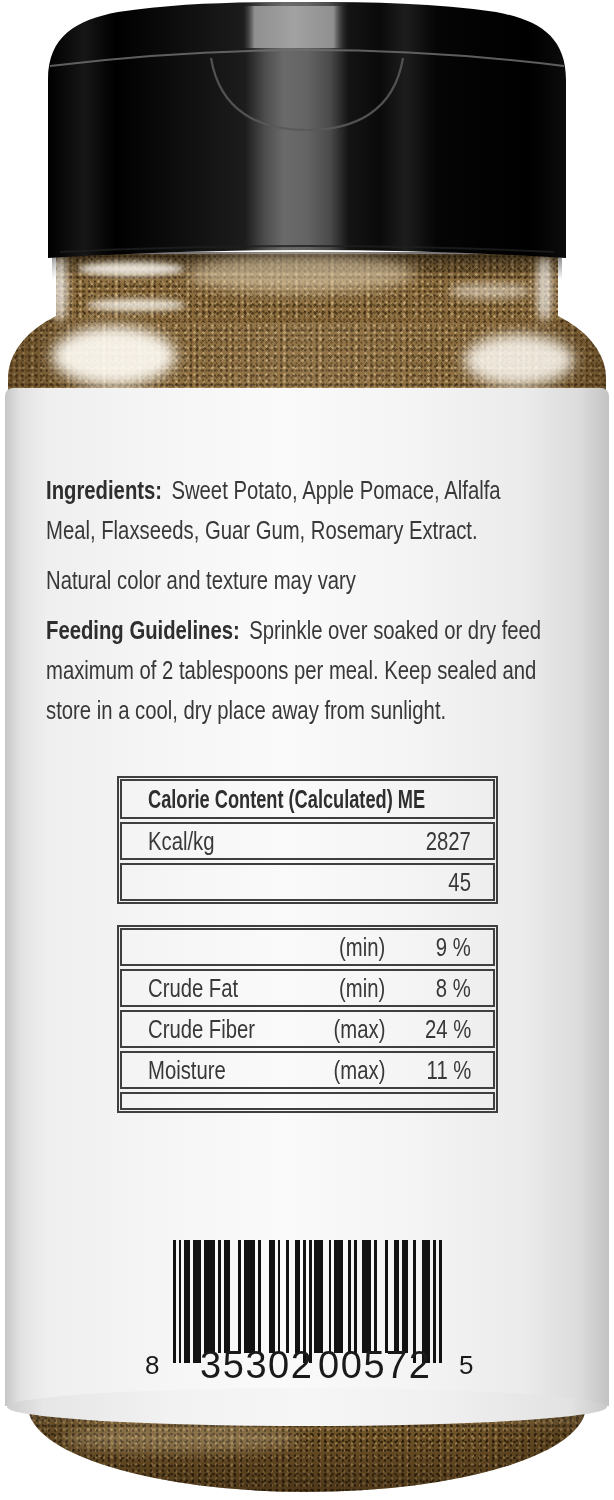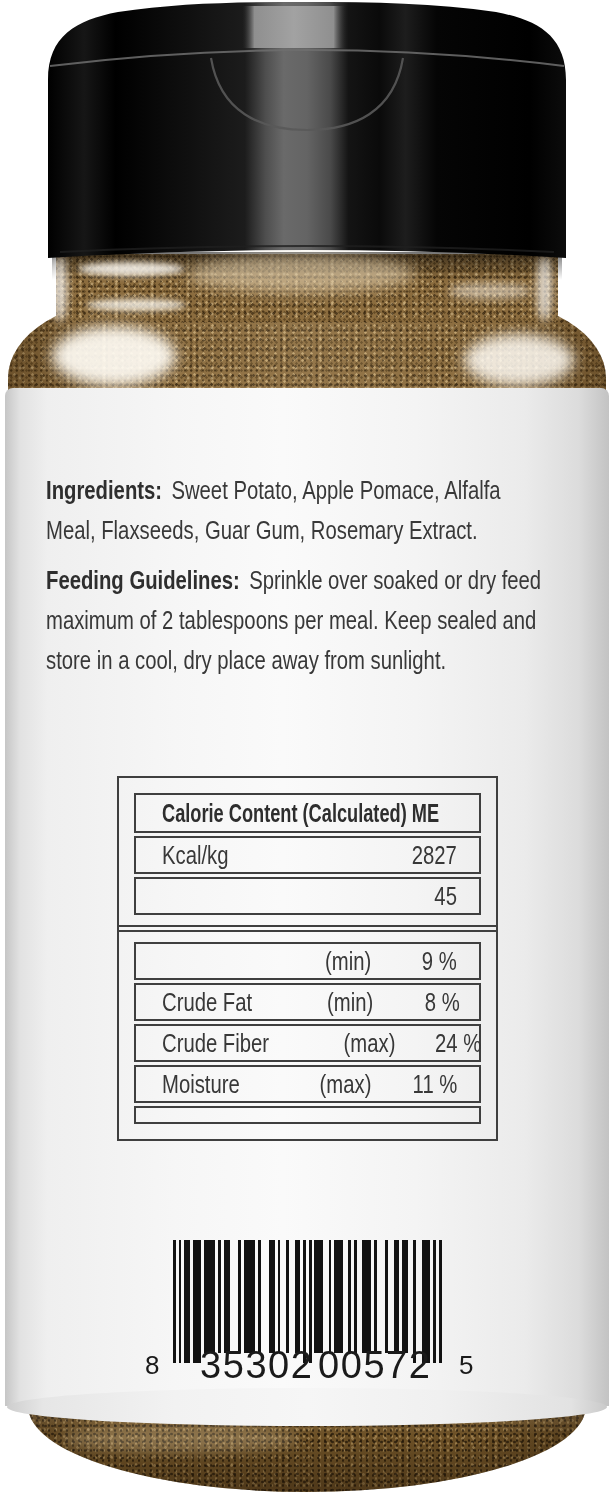--- a/index.html
+++ b/index.html
@@ -72,21 +72,21 @@
   .para{margin:0 0 10px 0;}
   .line{height:40px;line-height:40px;white-space:nowrap;}
   .cond{display:inline-block;transform:scaleX(.78);transform-origin:0 50%;white-space:nowrap;}
   .condr{transform-origin:100% 50%;}
   .cond-xt{transform:scaleX(.70);}
   .cond-fn{transform:scaleX(.68);}
   b{color:#2e2e2e;}
   .bprefix{margin-right:12px;}
 
   
-  .tbl{position:absolute;left:117px;width:381px;border:2px solid #3f3f3f;padding:15px;box-sizing:border-box;}
+  .tbl{position:absolute;left:117px;width:381px;border:2px solid #3f3f3f;padding:1px;box-sizing:border-box;}
   .tbl-cal{top:776px;}
   .tbl-ga{top:925px;}
   .trow{border:2px solid #3f3f3f;margin-bottom:3px;display:flex;align-items:center;
         height:38px;font-size:26px;padding:0 22px 0 26px;box-sizing:border-box;
         overflow:visible;white-space:nowrap;}
   .trow:last-child{margin-bottom:0;}
   .thead{font-weight:bold;height:40px;color:#2e2e2e;}
   .cell-l{flex:0 0 auto;}
   .cell-v{margin-left:auto;text-align:right;}
   .cell-q{width:96px;text-align:right;margin-left:auto;flex:0 0 auto;}
@@ -167,20 +167,23 @@
   <div class="label-bulge"></div>
 
   <div class="content">
 
     <div class="text-block">
       <div class="para">
         <div class="line"><span class="cond"><b class="bprefix">Ingredients:</b><span>Sweet Potato, Apple Pomace, Alfalfa</span></span></div>
         <div class="line"><span class="cond">Meal, Flaxseeds, Guar Gum, Rosemary Extract.</span></div>
       </div>
       <div class="para">
+        <div class="line"><span class="cond">Natural color and texture may vary</span></div>
+      </div>
+      <div class="para">
         <div class="line"><span class="cond"><b class="bprefix">Feeding Guidelines:</b><span>Sprinkle over soaked or dry feed</span></span></div>
         <div class="line"><span class="cond">maximum of 2 tablespoons per meal. Keep sealed and</span></div>
         <div class="line"><span class="cond">store in a cool, dry place away from sunlight.</span></div>
       </div>
     </div>
 
     <div class="tbl tbl-cal">
       <div class="trow thead">
         <span class="cond cond-xt">Calorie Content (Calculated) ME</span>
       </div>

